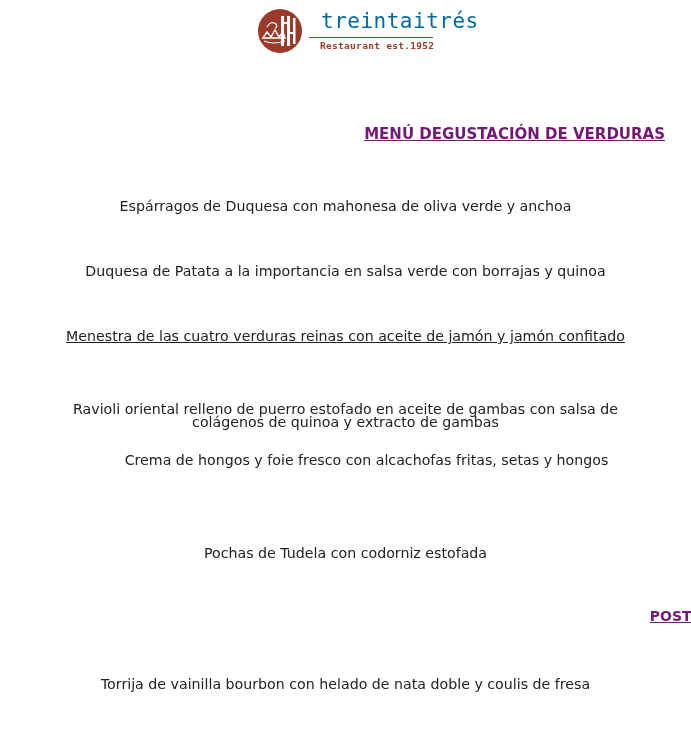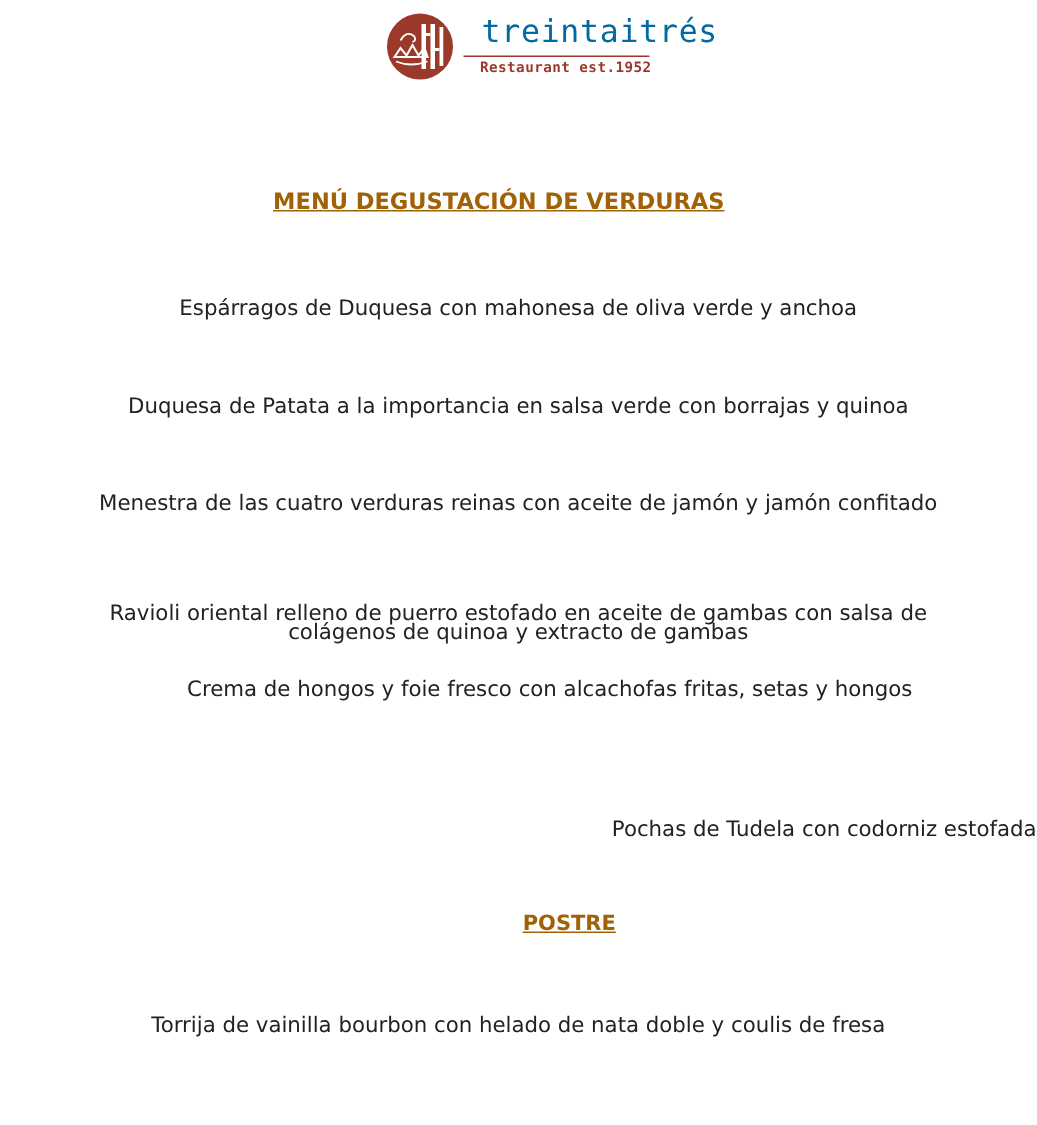--- a/index.html
+++ b/index.html
@@ -55,25 +55,25 @@
       font-size: 9.5px;
       font-weight: bold;
       color: #9b3a2a;
       letter-spacing: 0.3px;
       line-height: 12px;
     }
     .title {
       position: absolute;
       left: 0;
       width: 665px;
-      text-align: center;
+      text-align: right;
       font-weight: bold;
       text-decoration: underline;
       font-size: 15px;
-      color: #a16207;
+      color: #701a75;
     }
     .item {
       position: absolute;
       left: 0;
       width: 691px;
       text-align: center;
       font-size: 14.2px;
       line-height: 20px;
       color: #222;
     }
@@ -95,21 +95,21 @@
   </svg>
   <div class="logo-name">treintaitrés</div>
   <div class="logo-rule"></div>
   <div class="logo-sub">Restaurant est.1952</div>
 </div>
 
 <div class="title" style="top:125px;">MENÚ DEGUSTACIÓN DE VERDURAS</div>
 
 <div class="item" style="top:196px;">Espárragos de Duquesa con mahonesa de oliva verde y anchoa</div>
 <div class="item" style="top:261px;">Duquesa de Patata a la importancia en salsa verde con borrajas y quinoa</div>
-<div class="item" style="top:326px;">Menestra de las cuatro verduras reinas con aceite de jamón y jamón confitado</div>
+<div class="item" style="top:326px;text-decoration:underline;">Menestra de las cuatro verduras reinas con aceite de jamón y jamón confitado</div>
 <div class="item" style="top:387px;margin-top:12px;">Ravioli oriental relleno de puerro estofado en aceite de gambas con salsa de</div>
 <div class="item" style="top:412px;">colágenos de quinoa y extracto de gambas</div>
 <div class="item" style="top:450px;padding-left:21px;">Crema de hongos y foie fresco con alcachofas fritas, setas y hongos</div>
-<div class="item" style="top:543px;text-align:right;">Pochas de Tudela con codorniz estofada</div>
+<div class="item" style="top:543px;">Pochas de Tudela con codorniz estofada</div>
 
 <div class="title" style="top:608px; font-size:14px;margin-left:47px;">POSTRE</div>
 
 <div class="item" style="top:674px;">Torrija de vainilla bourbon con helado de nata doble y coulis de fresa</div>
 
 </body></html>

